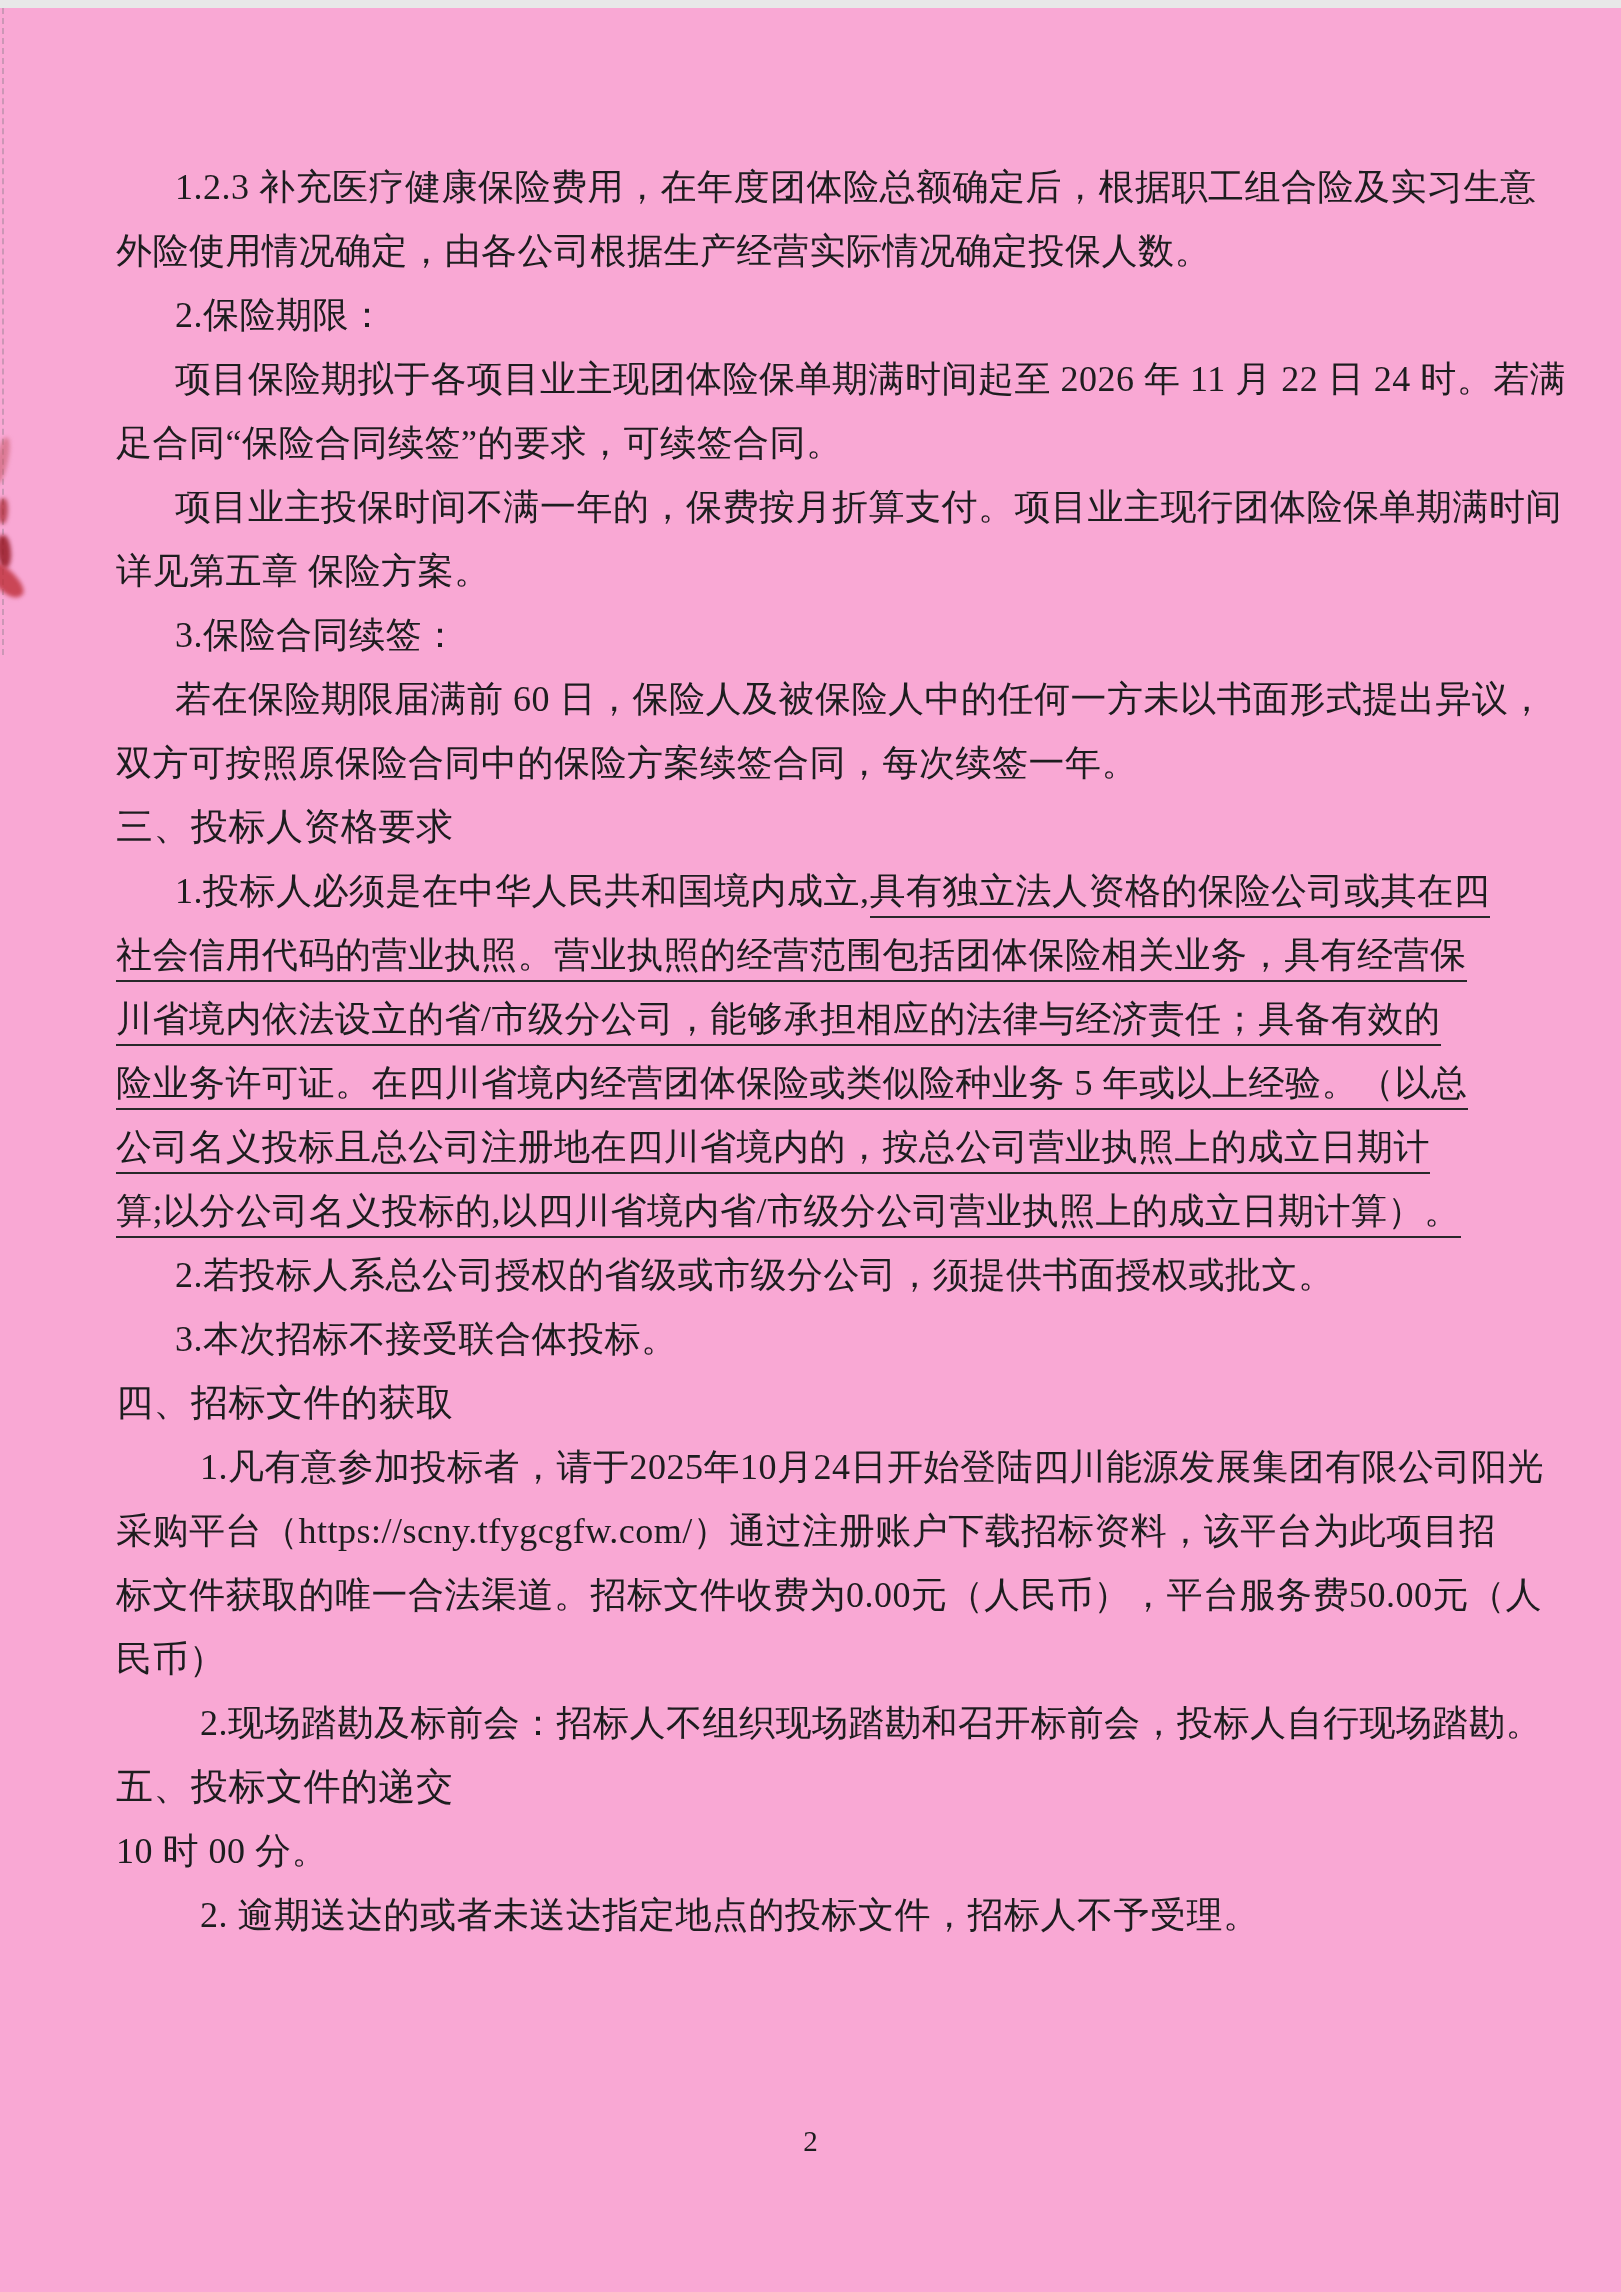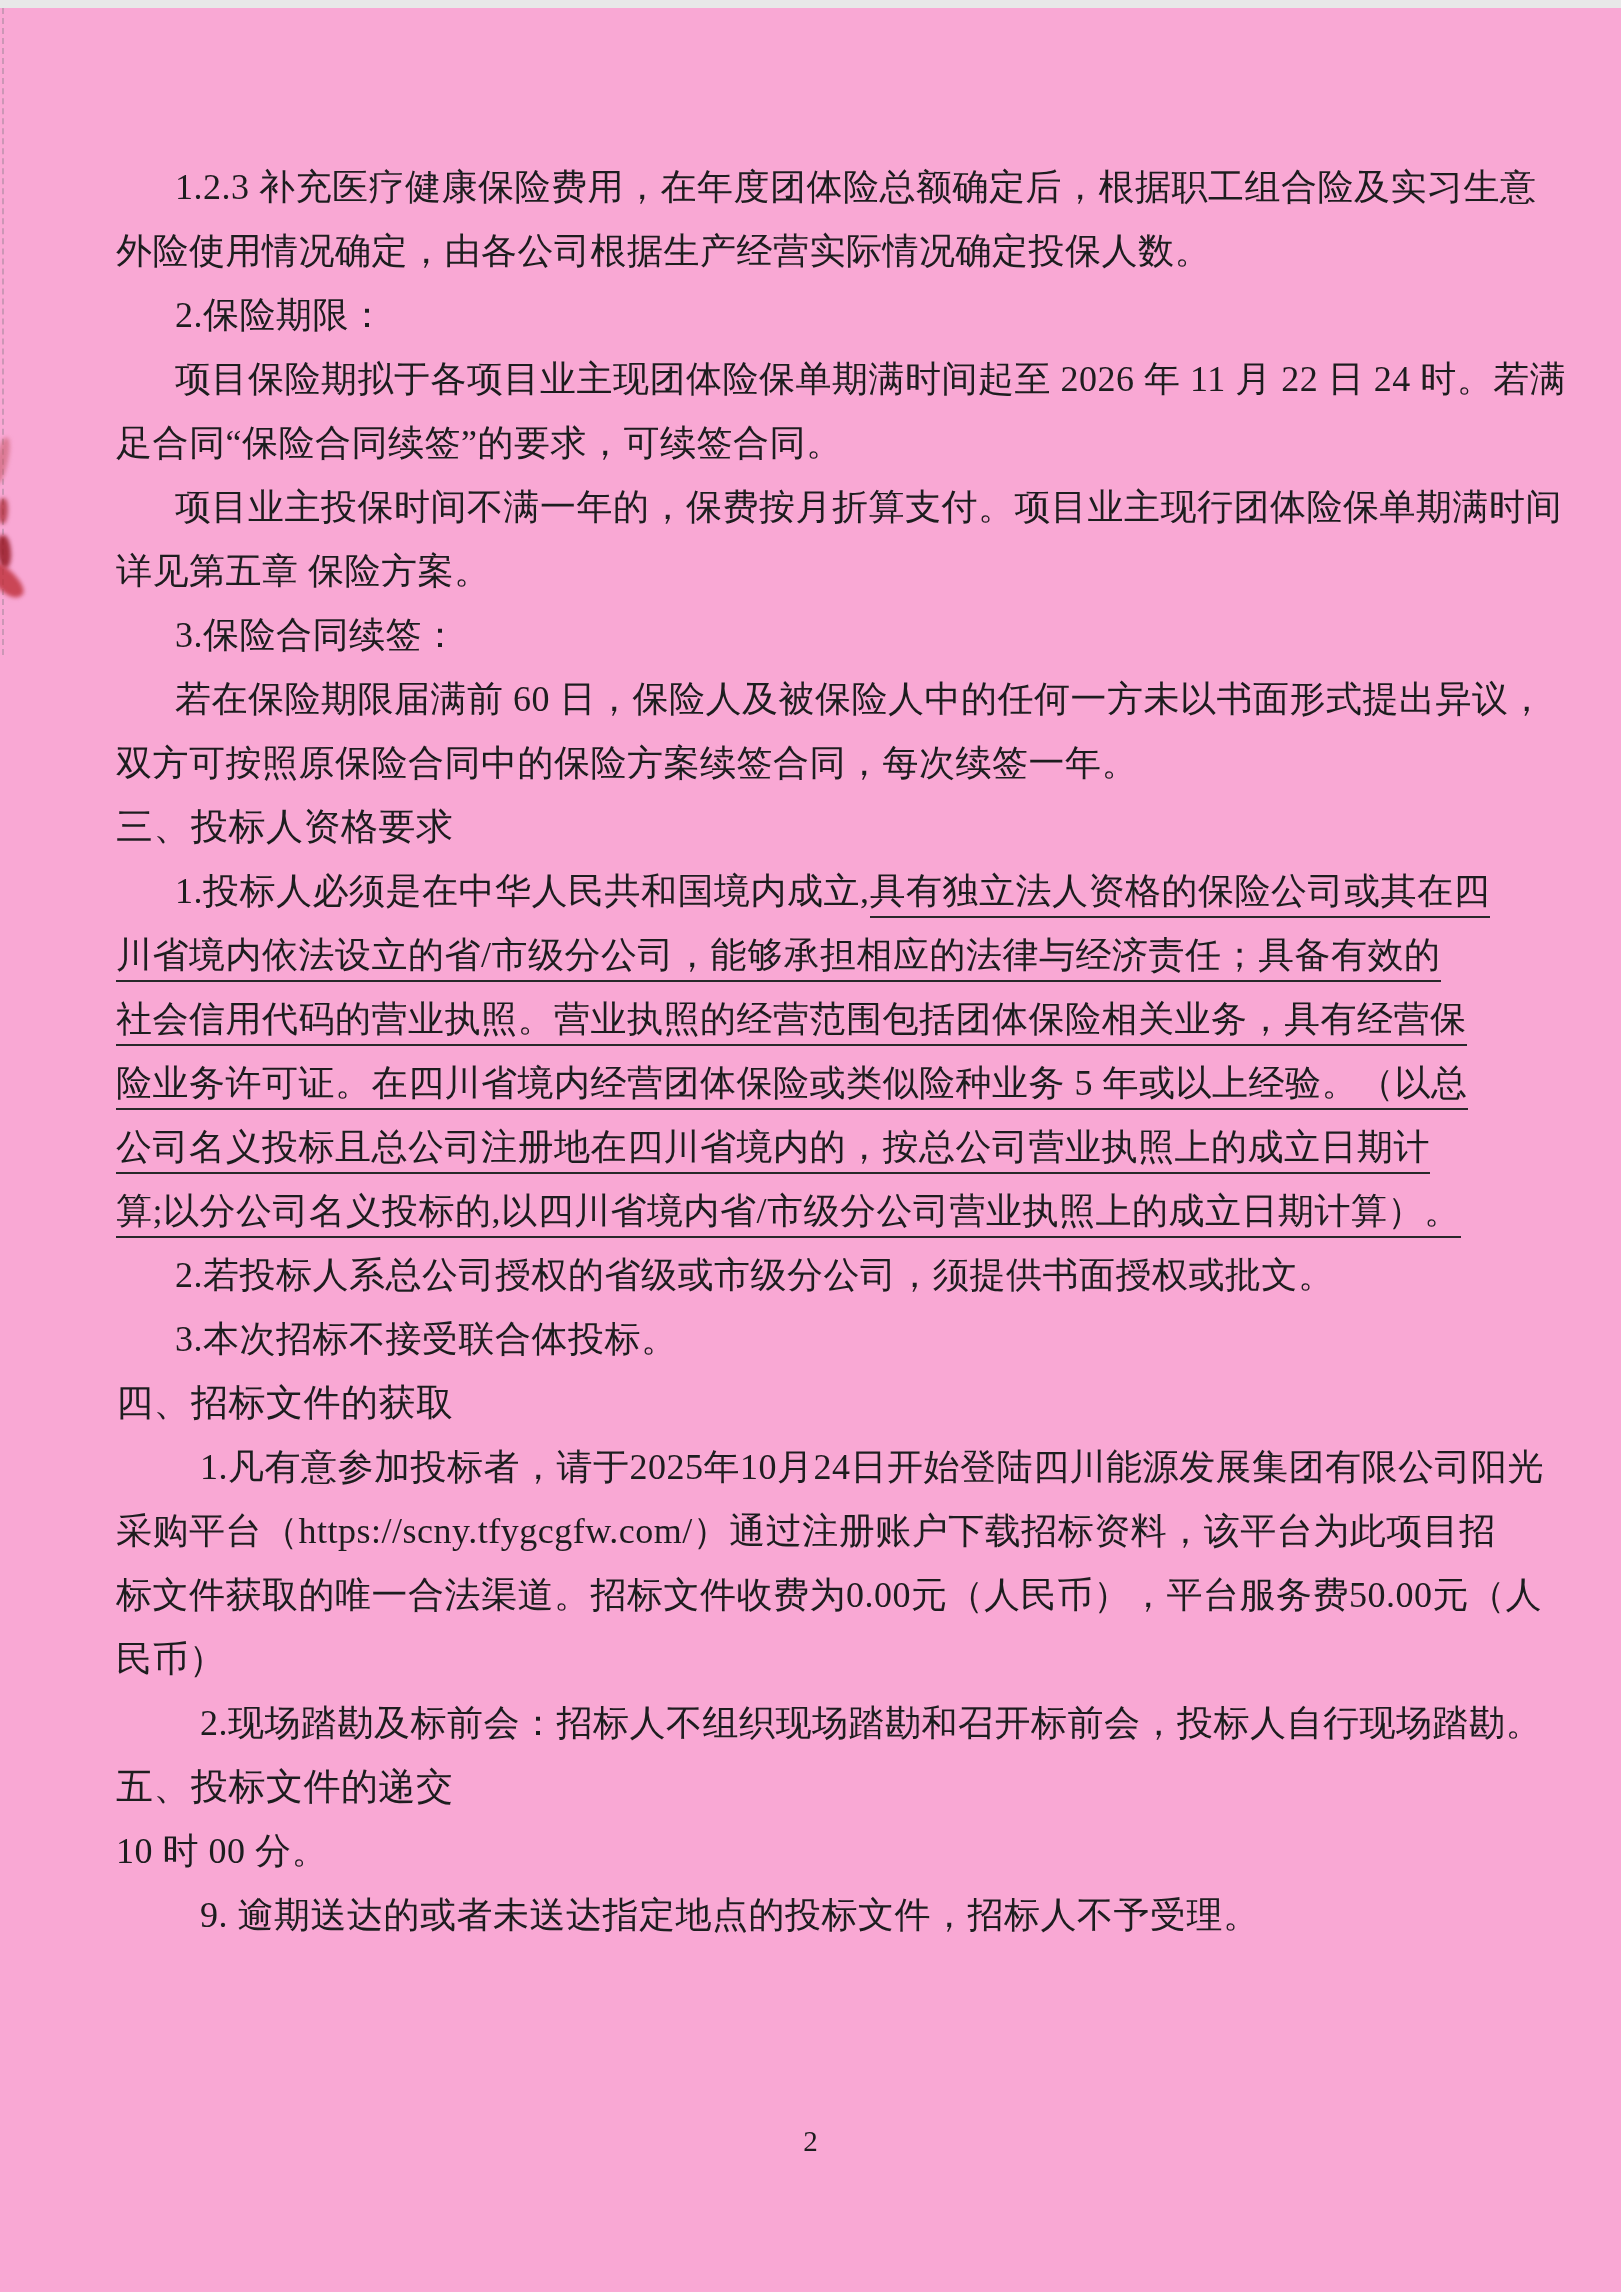--- a/index.html
+++ b/index.html
@@ -84,33 +84,33 @@
       <div class="line indent-para"><span>2.保险期限：</span></div>
       <div class="line indent-para"><span>项目保险期拟于各项目业主现团体险保单期满时间起至 2026 年 11 月 22 日 24 时。若满</span></div>
       <div class="line"><span>足合同“保险合同续签”的要求，可续签合同。</span></div>
       <div class="line indent-para"><span>项目业主投保时间不满一年的，保费按月折算支付。项目业主现行团体险保单期满时间</span></div>
       <div class="line"><span>详见第五章  保险方案。</span></div>
       <div class="line indent-para"><span>3.保险合同续签：</span></div>
       <div class="line indent-para"><span>若在保险期限届满前 60 日，保险人及被保险人中的任何一方未以书面形式提出异议，</span></div>
       <div class="line"><span>双方可按照原保险合同中的保险方案续签合同，每次续签一年。</span></div>
       <div class="line heading"><span>三、投标人资格要求</span></div>
       <div class="line indent-para"><span>1.投标人必须是在中华人民共和国境内成立,</span><span class="u">具有独立法人资格的保险公司或其在四</span></div>
+      <div class="line"><span class="u">社会信用代码的营业执照。营业执照的经营范围包括团体保险相关业务，具有经营保</span></div>
       <div class="line"><span class="u">川省境内依法设立的省/市级分公司，能够承担相应的法律与经济责任；具备有效的</span></div>
-      <div class="line"><span class="u">社会信用代码的营业执照。营业执照的经营范围包括团体保险相关业务，具有经营保</span></div>
       <div class="line"><span class="u">险业务许可证。在四川省境内经营团体保险或类似险种业务 5 年或以上经验。（以总</span></div>
       <div class="line"><span class="u">公司名义投标且总公司注册地在四川省境内的，按总公司营业执照上的成立日期计</span></div>
       <div class="line"><span class="u">算;以分公司名义投标的,以四川省境内省/市级分公司营业执照上的成立日期计算）。</span></div>
       <div class="line indent-para"><span>2.若投标人系总公司授权的省级或市级分公司，须提供书面授权或批文。</span></div>
       <div class="line indent-para"><span>3.本次招标不接受联合体投标。</span></div>
       <div class="line heading"><span>四、招标文件的获取</span></div>
       <div class="line indent-item"><span>1.凡有意参加投标者，请于2025年10月24日开始登陆四川能源发展集团有限公司阳光</span></div>
       <div class="line"><span>采购平台（https://scny.tfygcgfw.com/）通过注册账户下载招标资料，该平台为此项目招</span></div>
       <div class="line"><span>标文件获取的唯一合法渠道。招标文件收费为0.00元（人民币），平台服务费50.00元（人</span></div>
       <div class="line"><span>民币）</span></div>
       <div class="line indent-item"><span>2.现场踏勘及标前会：招标人不组织现场踏勘和召开标前会，投标人自行现场踏勘。</span></div>
       <div class="line heading"><span>五、投标文件的递交</span></div>
       <div class="line"><span>10 时 00 分。</span></div>
-      <div class="line indent-item"><span>9.  逾期送达的或者未送达指定地点的投标文件，招标人不予受理。</span></div>
+      <div class="line indent-item"><span>2.  逾期送达的或者未送达指定地点的投标文件，招标人不予受理。</span></div>
     </div>
 
   <div class="page-number">2</div>
 </div>
 
 
 </body></html>

